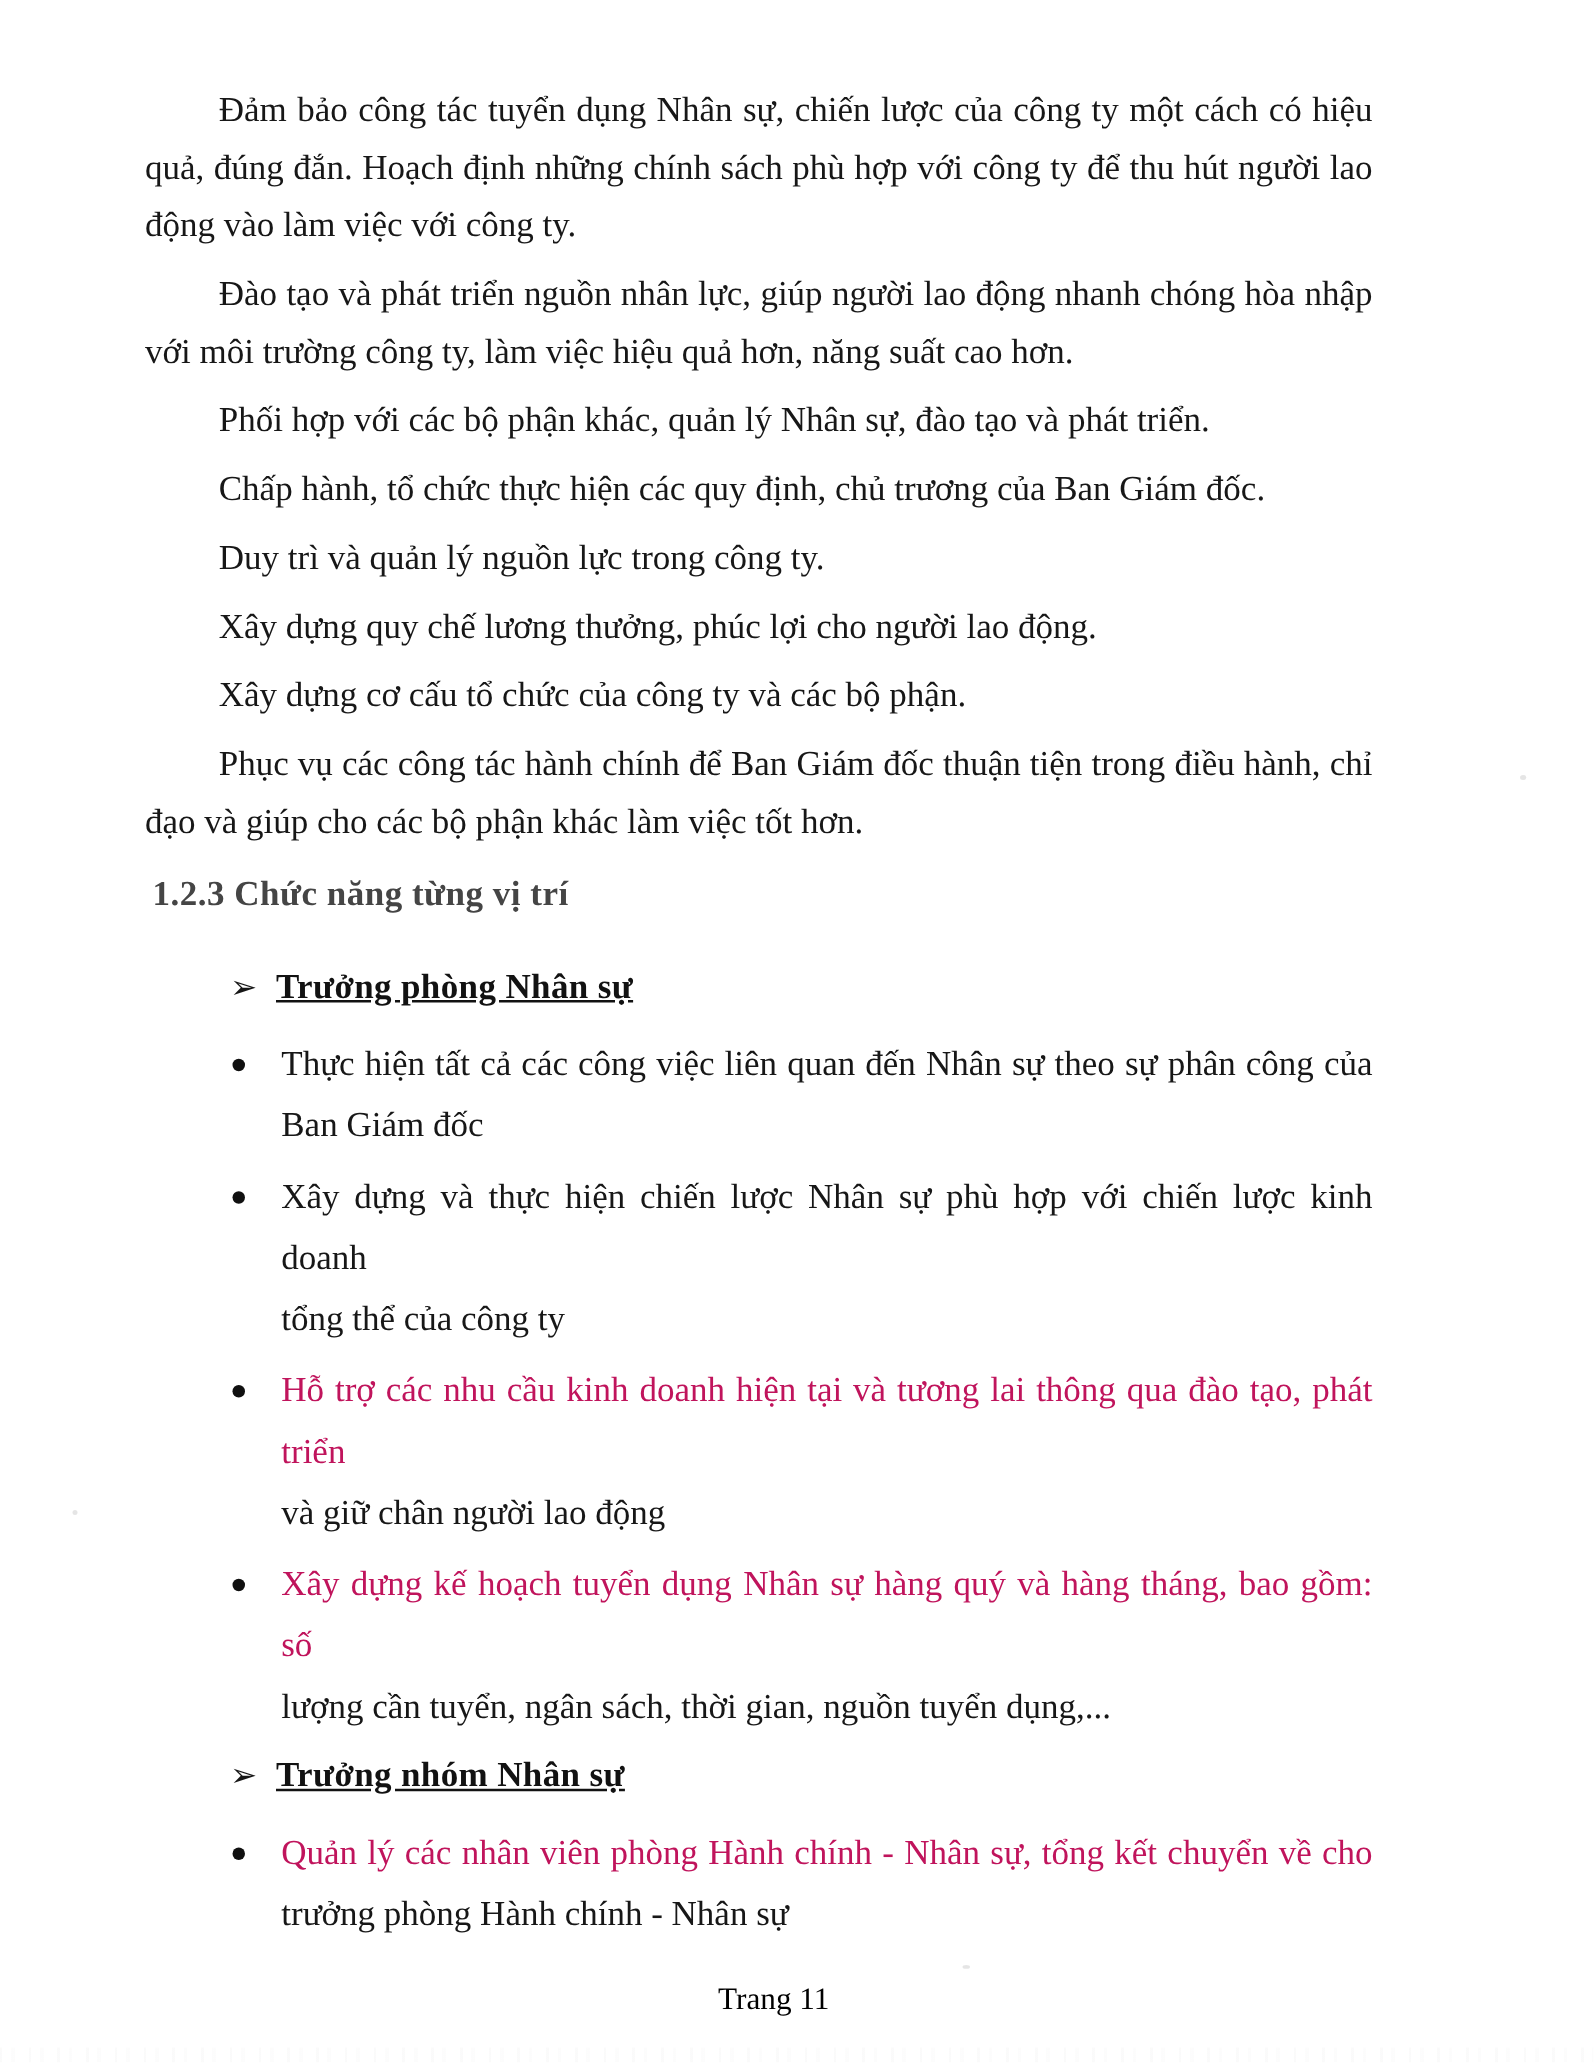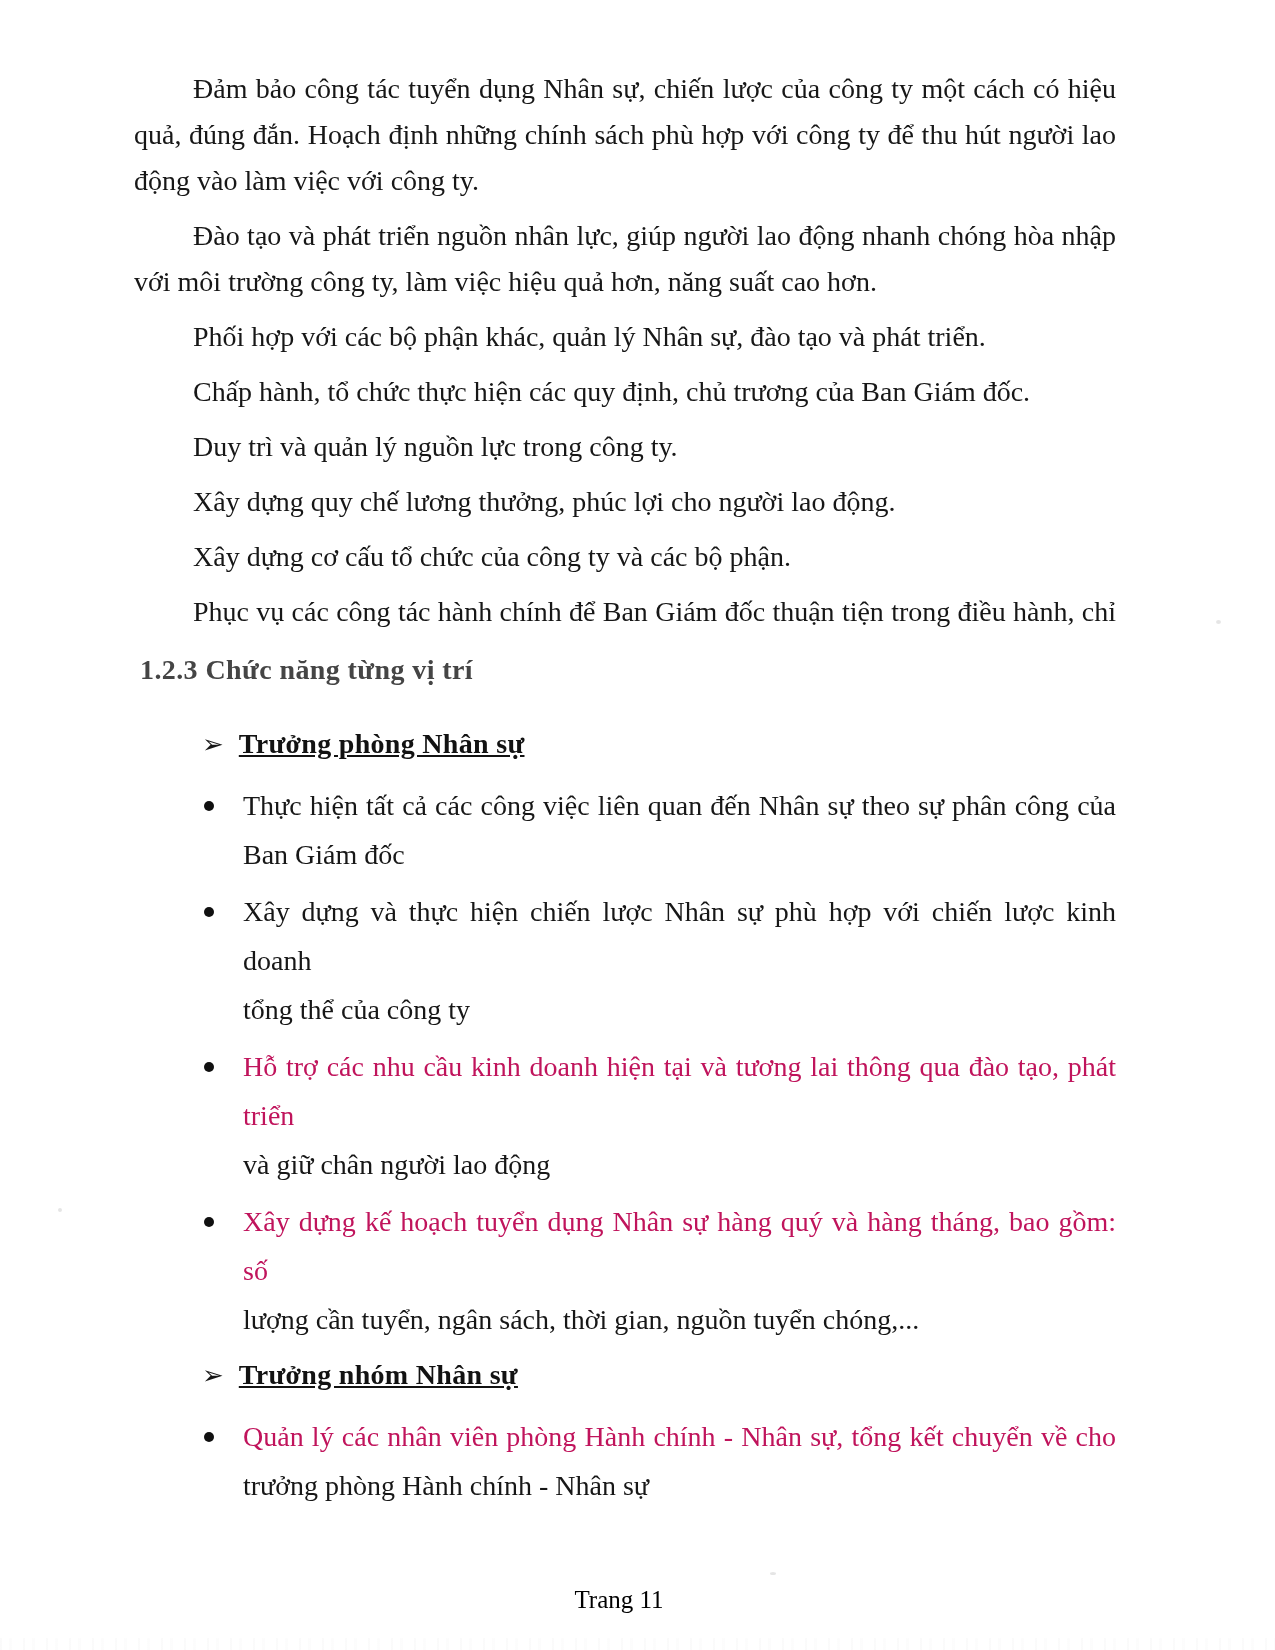--- a/index.html
+++ b/index.html
@@ -5,21 +5,21 @@
   html,body { margin:0; padding:0; background:#ffffff; }
   .page {
     position:relative;
     width:1275px; height:1650px;
     background:#ffffff;
     font-family:"Liberation Serif","DejaVu Serif",serif;
     color:#1b1b1b;
     overflow:hidden;
   }
   .content {
-    position:absolute; left:134px; top:66px; width:982px;
+    position:absolute; left:116px; top:66px; width:982px;
     filter: blur(0.25px) contrast(1.04);
   }
   .ln { font-size:28px; line-height:46px; white-space:normal; }
   .first { text-indent:59px; }
   .j { text-align:justify; text-align-last:justify; }
   .para { margin:0 0 9px 0; }
   .section-heading {
     font-weight:bold; font-size:28px; line-height:46px;
     margin:12px 0 28px 6px; color:#474747; letter-spacing:0.4px;
   }
@@ -86,20 +86,21 @@
     <div class="para">
       <div class="ln first">Xây dựng quy chế lương thưởng, phúc lợi cho người lao động.</div>
     </div>
 
     <div class="para">
       <div class="ln first">Xây dựng cơ cấu tổ chức của công ty và các bộ phận.</div>
     </div>
 
     <div class="para">
       <div class="ln first j">Phục vụ các công tác hành chính để Ban Giám đốc thuận tiện trong điều hành, chỉ</div>
+      <div class="ln">đạo và giúp cho các bộ phận khác làm việc tốt hơn.</div>
     </div>
 
 
     <div class="section-heading">1.2.3 Chức năng từng vị trí</div>
 
     <div class="group-title">
       <span class="arrow-glyph">➢</span>
       <span class="group-title-text">Trưởng phòng Nhân sự</span>
     </div>
 
@@ -117,21 +118,21 @@
 
     <div class="bullet">
       <span class="dot"></span>
       <div class="ln j dim">Hỗ trợ các nhu cầu kinh doanh hiện tại và tương lai thông qua đào tạo, phát triển</div>
       <div class="ln">và giữ chân người lao động</div>
     </div>
 
     <div class="bullet">
       <span class="dot"></span>
       <div class="ln j dim">Xây dựng kế hoạch tuyển dụng Nhân sự hàng quý và hàng tháng, bao gồm: số</div>
-      <div class="ln">lượng cần tuyển, ngân sách, thời gian, nguồn tuyển chóng,...</div>
+      <div class="ln">lượng cần tuyển, ngân sách, thời gian, nguồn tuyển dụng,...</div>
     </div>
 
     <div class="group-title">
       <span class="arrow-glyph">➢</span>
       <span class="group-title-text">Trưởng nhóm Nhân sự</span>
     </div>
 
     <div class="bullet">
       <span class="dot"></span>
       <div class="ln j dim">Quản lý các nhân viên phòng Hành chính - Nhân sự, tổng kết chuyển về cho</div>

